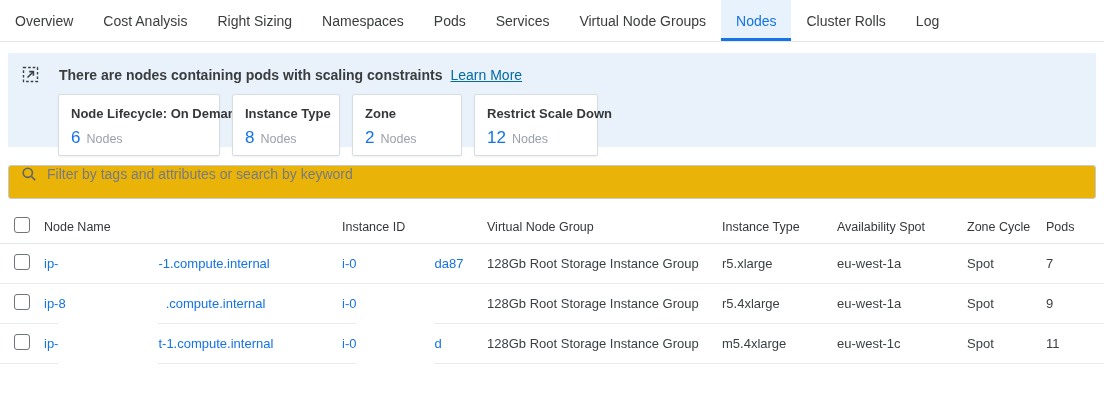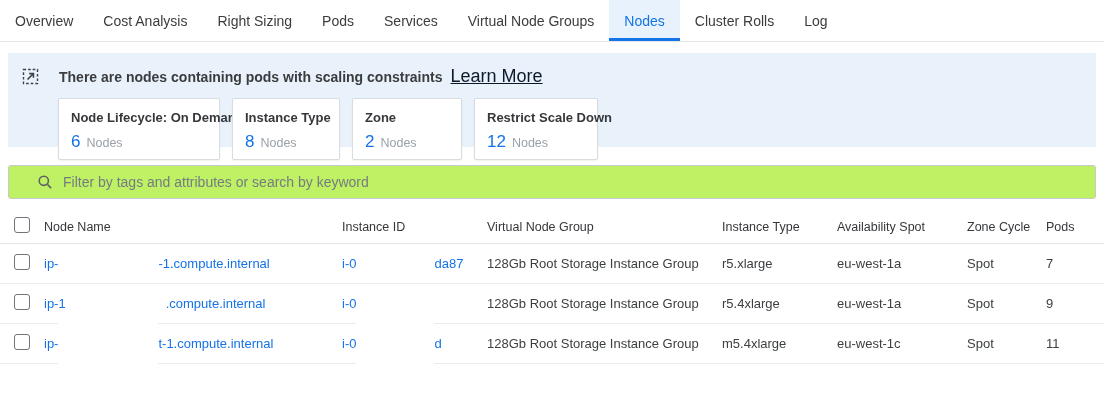--- a/index.html
+++ b/index.html
@@ -10,34 +10,34 @@
   .tabbar { display:flex; height:42px; align-items:stretch; border-bottom:1px solid #e4e7ea;text-align:right; }
   .tab { display:flex; align-items:center; padding:0 15px; font-size:14px; color:#3a3c3e;
     cursor:pointer; white-space:nowrap; }
   .tab.active { color:#1473e6; background:#e8f2fd; box-shadow:inset 0 -3px 0 #1473e6; }
 
   
   .banner { margin:11px 8px 0 8px; height:94px; background:#e9f2fb; padding:13px 14px; }
   .banner-row { display:flex; align-items:center; }
   .banner-icon { width:17px; height:17px; flex:none; }
   .banner-msg { margin-left:20px; font-size:14px; font-weight:bold; color:#3a3c3e; }
-  .banner-link { margin-left:8px; font-size:18px; color:#0f172a; text-decoration:underline; cursor:pointer; }
+  .banner-link { margin-left:8px; font-size:14px; color:#0369a1; text-decoration:underline; cursor:pointer; }
   .cards { display:flex; gap:12px; margin-left:36px; margin-top:11px; }
   .card { background:#fff; border:1px solid #d7dce1; border-radius:2px;
     box-shadow:0 1px 2px rgba(0,0,0,0.06); padding:11px 12px; height:62px; }
   .card:nth-child(1){ width:162px; } .card:nth-child(2){ width:108px; }
   .card:nth-child(3){ width:110px; } .card:nth-child(4){ width:124px; }
   .card-title { font-size:13px; font-weight:bold; color:#35373a; white-space:nowrap; }
   .card-stats { margin-top:7px; display:flex; align-items:baseline; }
   .card-count { font-size:17px; color:#1473e6; }
   .card-unit { font-size:12.5px; color:#9aa1a8; margin-left:6px; }
 
   
   .searchbox { margin:18px 8px 0 8px; height:34px; border:1px solid #c6cacd; border-radius:3px;
-    display:flex; align-items:center; padding:0 28px; background:#bef264; }
+    display:flex; align-items:flex-start; padding:0 12px; background:#eab308; }
   .searchbox svg { flex:none; }
   .searchbox input { border:none; outline:none; flex:1; margin-left:10px; font-size:14px;
     font-family:"Liberation Sans", sans-serif; color:#3c4043; background:transparent; }
   .searchbox input::placeholder { color:#767b80; }
 
   
   .grid { display:grid; grid-template-columns:30px 298px 145px 235px 115px 130px 79px 58px;
     padding-left:14px; align-items:center; }
   .thead { margin-top:11px; height:34px; border-bottom:1px solid #e4e7ea; }
   .th { font-size:12.5px; font-weight:normal; color:#35373a; white-space:nowrap; }
@@ -52,20 +52,21 @@
   .cb { width:16px; height:16px; border:1.5px solid #6f757a; border-radius:3px;
     background:#fff; display:inline-block; cursor:pointer; }
 </style>
 </head>
 <body>
 
 <div class="tabbar">
   <div class="tab">Overview</div>
   <div class="tab">Cost Analysis</div>
   <div class="tab">Right Sizing</div>
+  <div class="tab">Namespaces</div>
   <div class="tab">Pods</div>
   <div class="tab">Services</div>
   <div class="tab">Virtual Node Groups</div>
   <div class="tab active">Nodes</div>
   <div class="tab">Cluster Rolls</div>
   <div class="tab">Log</div>
 </div>
 
 <div class="banner">
   <div class="banner-row">
@@ -145,21 +146,21 @@
   <div class="cell">128Gb Root Storage Instance Group</div>
   <div class="cell">r5.xlarge</div>
   <div class="cell">eu-west-1a</div>
   <div class="cell">Spot</div>
   <div class="cell">7</div>
 </div>
 
 <div class="grid row">
   <div><span class="cb"></span></div>
   <div class="cell blue frag">
-    <span>ip-1</span>
+    <span>ip-8</span>
       <span class="redact w-name"></span>
       <span>.compute.internal</span>
   </div>
   <div class="cell blue frag">
     <span>i-0</span>
       <span class="redact w-id-long"></span>
       <span></span>
   </div>
   <div class="cell">128Gb Root Storage Instance Group</div>
   <div class="cell">r5.4xlarge</div>

